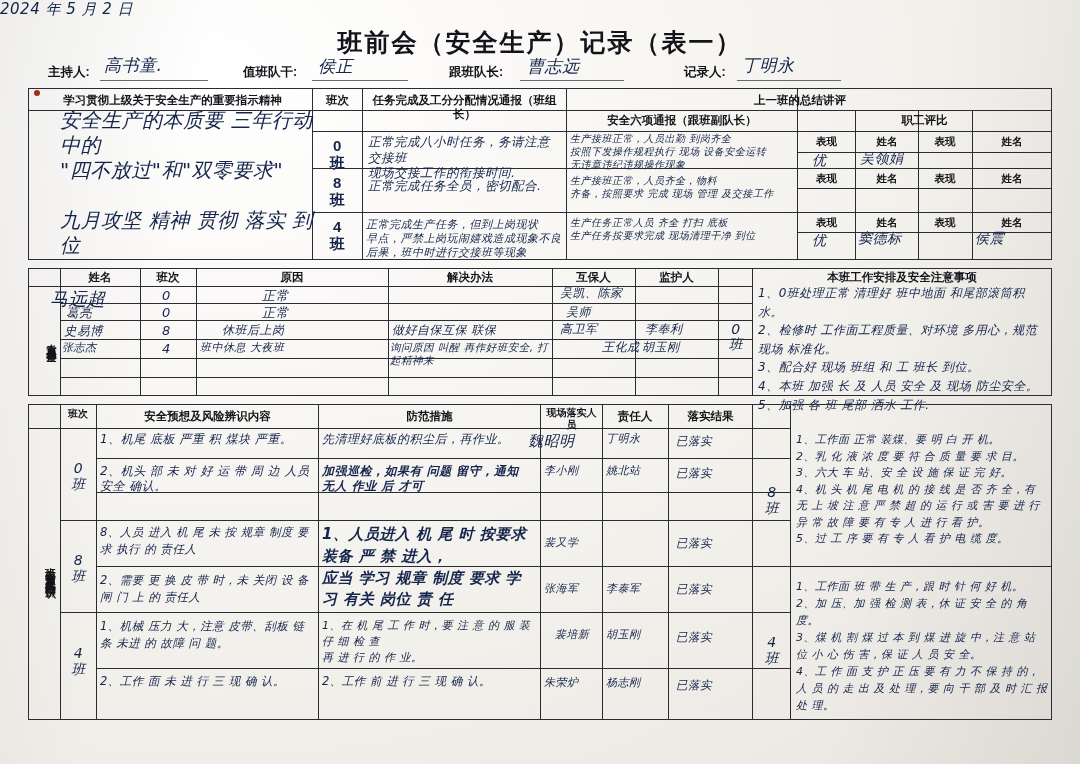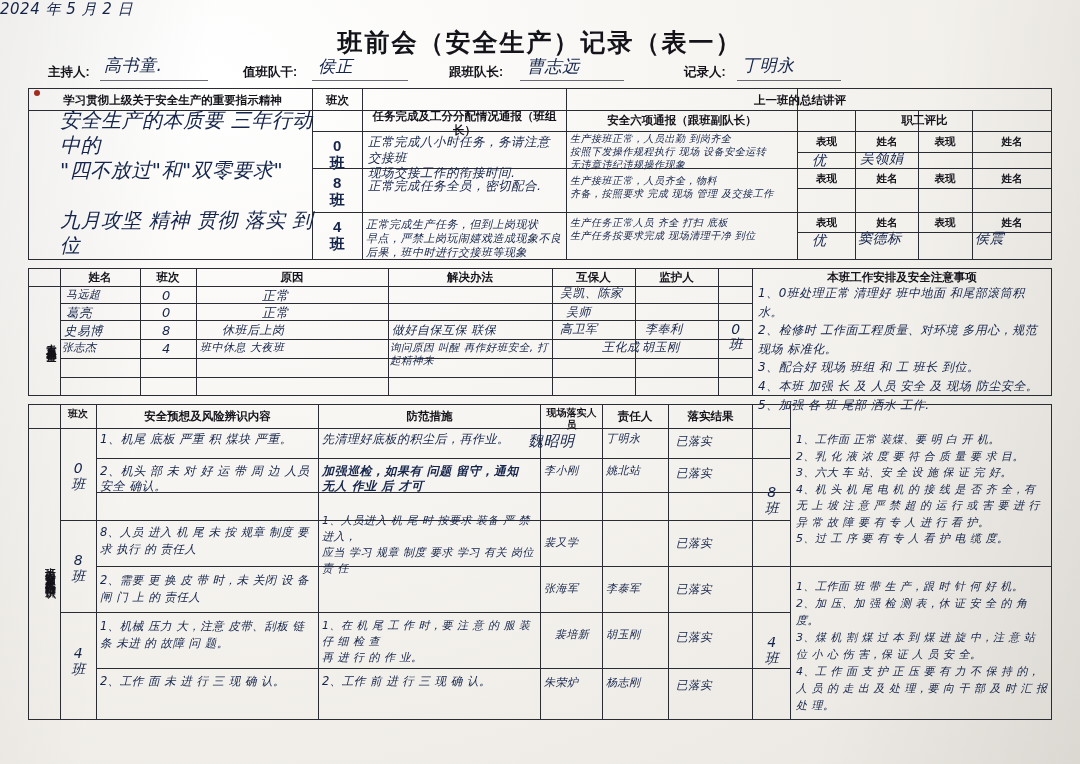--- a/index.html
+++ b/index.html
@@ -96,21 +96,21 @@
   <div class="hline" style="left:28px;top:110px;width:1024px;"></div>
   <div class="hline" style="left:312px;top:131px;width:740px;"></div>
   <div class="hline" style="left:312px;top:168px;width:740px;"></div>
   <div class="hline" style="left:797px;top:152px;width:255px;"></div>
   <div class="hline" style="left:312px;top:212px;width:740px;"></div>
   <div class="hline" style="left:797px;top:188px;width:255px;"></div>
   <div class="hline" style="left:797px;top:232px;width:255px;"></div>
 
   <div class="colh print" style="left:40px;top:94px;width:265px;">学习贯彻上级关于安全生产的重要指示精神</div>
   <div class="colh print" style="left:313px;top:94px;width:49px;">班次</div>
-  <div class="colh print" style="left:364px;top:94px;width:201px;margin-top:16px;">任务完成及工分分配情况通报（班组长）</div>
+  <div class="colh print" style="left:364px;top:94px;width:201px;">任务完成及工分分配情况通报（班组长）</div>
   <div class="colh print" style="left:600px;top:94px;width:400px;">上一班的总结讲评</div>
   <div class="colh print" style="left:568px;top:114px;width:228px;">安全六项通报（跟班副队长）</div>
   <div class="colh print" style="left:798px;top:114px;width:253px;">职工评比</div>
 
   <div class="colh print" style="left:799px;top:135px;width:55px;font-size:10.5px;">表现</div>
   <div class="colh print" style="left:857px;top:135px;width:60px;font-size:10.5px;">姓名</div>
   <div class="colh print" style="left:920px;top:135px;width:50px;font-size:10.5px;">表现</div>
   <div class="colh print" style="left:974px;top:135px;width:76px;font-size:10.5px;">姓名</div>
 
   <div class="colh print" style="left:799px;top:172px;width:55px;font-size:10.5px;">表现</div>
@@ -176,21 +176,21 @@
   <div class="vtext print" style="left:32px;top:290px;height:100px;width:26px;font-size:10px;letter-spacing:1px;">十重点人员记录排查</div>
 
   <div class="colh print" style="left:61px;top:271px;width:78px;">姓名</div>
   <div class="colh print" style="left:141px;top:271px;width:54px;">班次</div>
   <div class="colh print" style="left:197px;top:271px;width:190px;">原因</div>
   <div class="colh print" style="left:389px;top:271px;width:162px;">解决办法</div>
   <div class="colh print" style="left:553px;top:271px;width:81px;">互保人</div>
   <div class="colh print" style="left:636px;top:271px;width:81px;">监护人</div>
   <div class="colh print" style="left:754px;top:271px;width:296px;">本班工作安排及安全注意事项</div>
 
-  <div class="hand" style="position:absolute;left:66px;top:288px;font-size:11px;">马远超</div>
+  <div class="hand" style="position:absolute;left:50px;top:288px;font-size:18px;">马远超</div>
   <div class="hand" style="position:absolute;left:162px;top:288px;font-size:13px;">0</div>
   <div class="hand" style="position:absolute;left:262px;top:288px;font-size:13px;">正常</div>
   <div class="hand" style="position:absolute;left:560px;top:286px;font-size:12px;">吴凯、陈家</div>
 
   <div class="hand" style="position:absolute;left:66px;top:305px;font-size:12.5px;">葛亮</div>
   <div class="hand" style="position:absolute;left:162px;top:305px;font-size:13px;">0</div>
   <div class="hand" style="position:absolute;left:262px;top:305px;font-size:13px;">正常</div>
   <div class="hand" style="position:absolute;left:566px;top:305px;font-size:12px;">吴师</div>
 
   <div class="hand" style="position:absolute;left:64px;top:323px;font-size:12.5px;">史易博</div>
@@ -258,21 +258,21 @@
 
   <div class="hand" style="position:absolute;left:100px;top:464px;width:214px;font-size:12px;">2、机头 部 未 对 好 运 带 周 边 人员 安全 确认。</div>
   <div class="hand" style="position:absolute;left:322px;top:464px;width:214px;font-size:12px;font-weight:bold;">加强巡检，如果有 问题 留守，通知 无人 作业 后 才可</div>
   <div class="hand" style="position:absolute;left:544px;top:464px;width:56px;font-size:11px;">李小刚</div>
   <div class="hand" style="position:absolute;left:606px;top:464px;width:60px;font-size:11px;">姚北站</div>
   <div class="hand" style="position:absolute;left:676px;top:466px;width:74px;font-size:11.5px;">已落实</div>
 
   <div class="hand" style="position:absolute;left:62px;top:552px;width:33px;text-align:center;font-size:14px;white-space:pre-line;line-height:1.15;">8
 班</div>
   <div class="hand" style="position:absolute;left:100px;top:524px;width:214px;font-size:11.5px;line-height:1.45;">8、人员 进入 机 尾 未 按 规章 制度 要求 执行 的 责任人</div>
-  <div class="hand" style="position:absolute;left:322px;top:513px;width:214px;font-size:11px;white-space:pre-line;line-height:1.45;">1、人员进入 机 尾 时 按要求 装备 严 禁 进入，
+  <div class="hand" style="position:absolute;left:322px;top:524px;width:214px;font-size:15px;white-space:pre-line;line-height:1.45;font-weight:bold;">1、人员进入 机 尾 时 按要求 装备 严 禁 进入，
 应当 学习 规章 制度 要求 学习 有关 岗位 责 任</div>
   <div class="hand" style="position:absolute;left:544px;top:536px;width:56px;font-size:11px;">裴又学</div>
   <div class="hand" style="position:absolute;left:676px;top:536px;width:74px;font-size:11.5px;">已落实</div>
 
   <div class="hand" style="position:absolute;left:100px;top:572px;width:214px;font-size:11.5px;line-height:1.45;">2、需要 更 换 皮 带 时，未 关闭 设 备 闸 门 上 的 责任人</div>
   <div class="hand" style="position:absolute;left:544px;top:582px;width:56px;font-size:11px;">张海军</div>
   <div class="hand" style="position:absolute;left:606px;top:582px;width:60px;font-size:11px;">李泰军</div>
   <div class="hand" style="position:absolute;left:676px;top:582px;width:74px;font-size:11.5px;">已落实</div>
 
   <div class="hand" style="position:absolute;left:62px;top:645px;width:33px;text-align:center;font-size:14px;white-space:pre-line;line-height:1.15;">4

